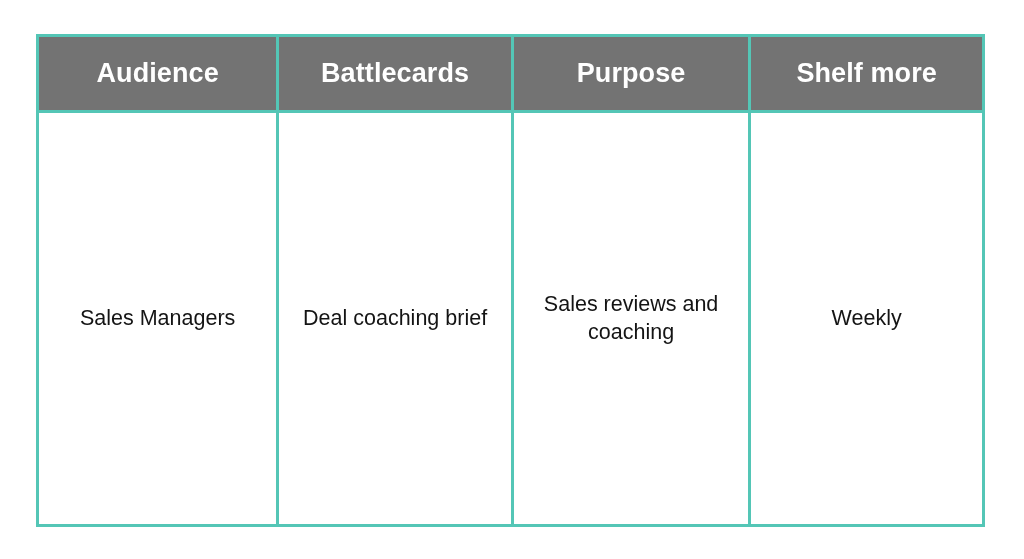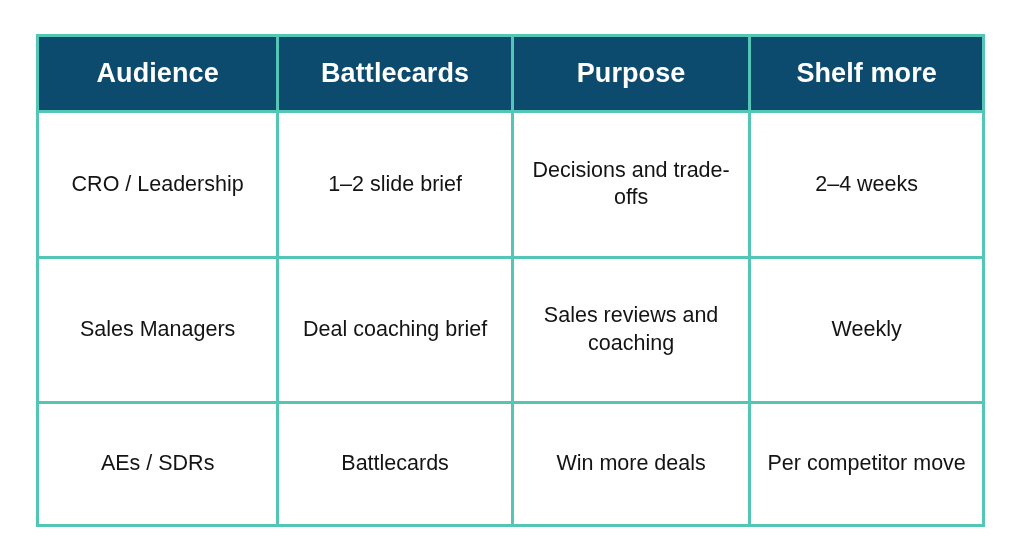--- a/index.html
+++ b/index.html
@@ -35,21 +35,21 @@
   table.matrix th,
   table.matrix td {
     border: 3px solid #54c6b6;
     text-align: center;
     vertical-align: middle;
     padding: 4px 10px;
     box-sizing: border-box;
   }
 
   table.matrix thead th {
-    background: #0c4a6e;
+    background: #737373;
     color: #ffffff;
     font-size: 27px;
     font-weight: bold;
     letter-spacing: 0.1px;
     height: 76px;
     line-height: 1.1;
   }
 
   table.matrix tbody td {
     color: #141414;
@@ -81,32 +81,20 @@
     <thead>
       <tr>
         <th>Audience</th>
         <th>Battlecards</th>
         <th>Purpose</th>
         <th>Shelf more</th>
       </tr>
     </thead>
     <tbody>
       <tr class="row-tall">
-        <td>CRO / Leadership</td>
-        <td>1–2 slide brief</td>
-        <td>Decisions and trade-offs</td>
-        <td>2–4 weeks</td>
-      </tr>
-      <tr class="row-tall">
         <td>Sales Managers</td>
         <td>Deal coaching brief</td>
         <td>Sales reviews and coaching</td>
         <td>Weekly</td>
-      </tr>
-      <tr class="row-short">
-        <td>AEs / SDRs</td>
-        <td>Battlecards</td>
-        <td>Win more deals</td>
-        <td>Per competitor move</td>
       </tr>
     </tbody>
   </table>
 </div>
 
 </body></html>

